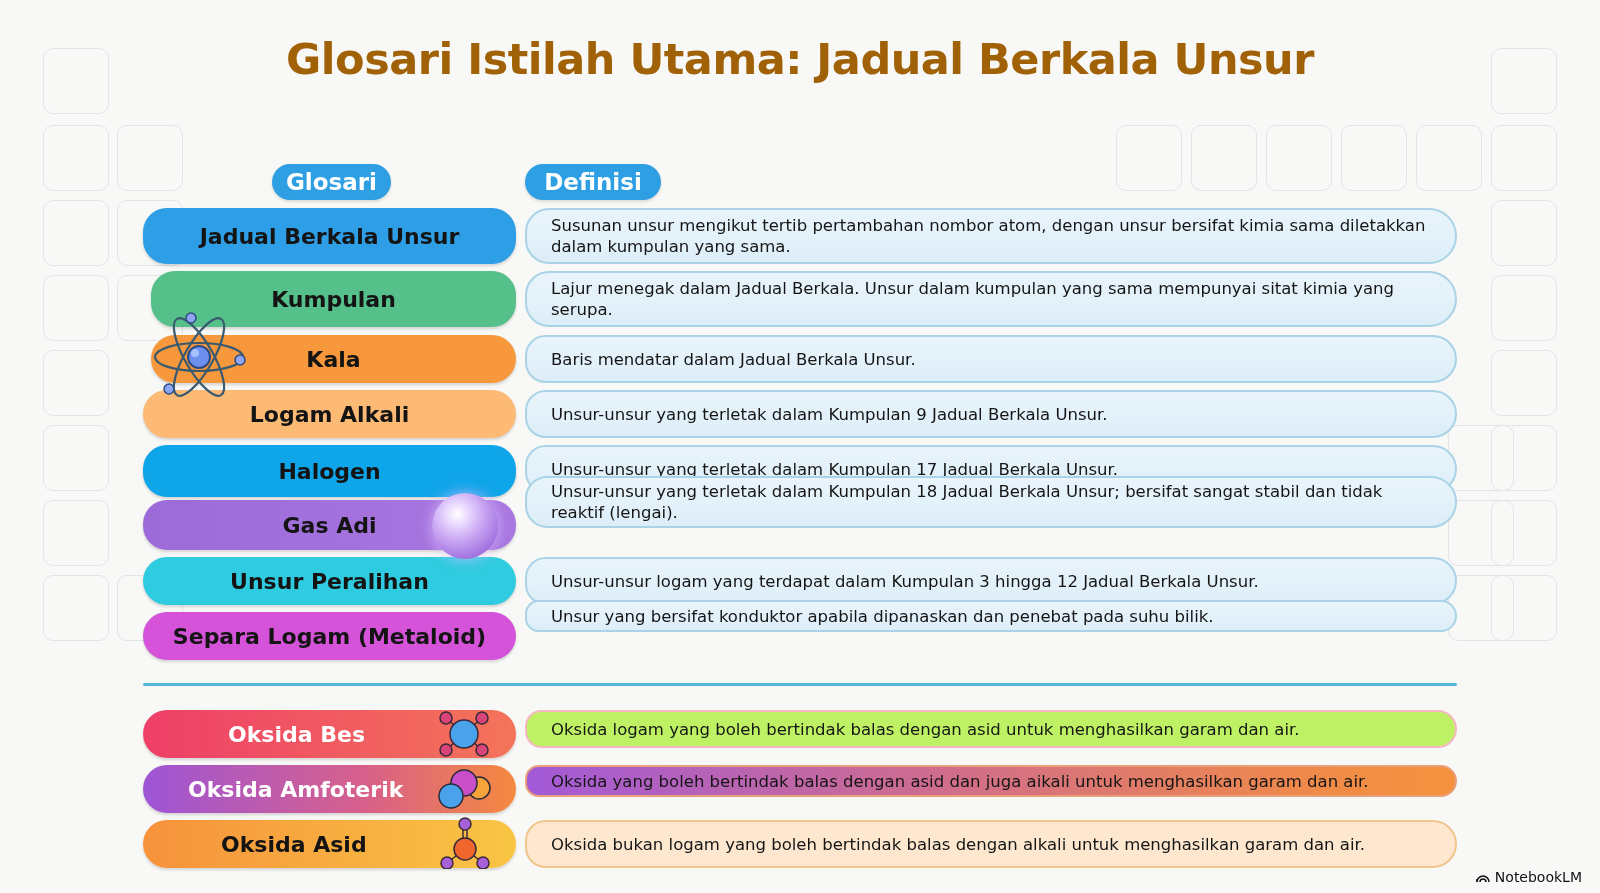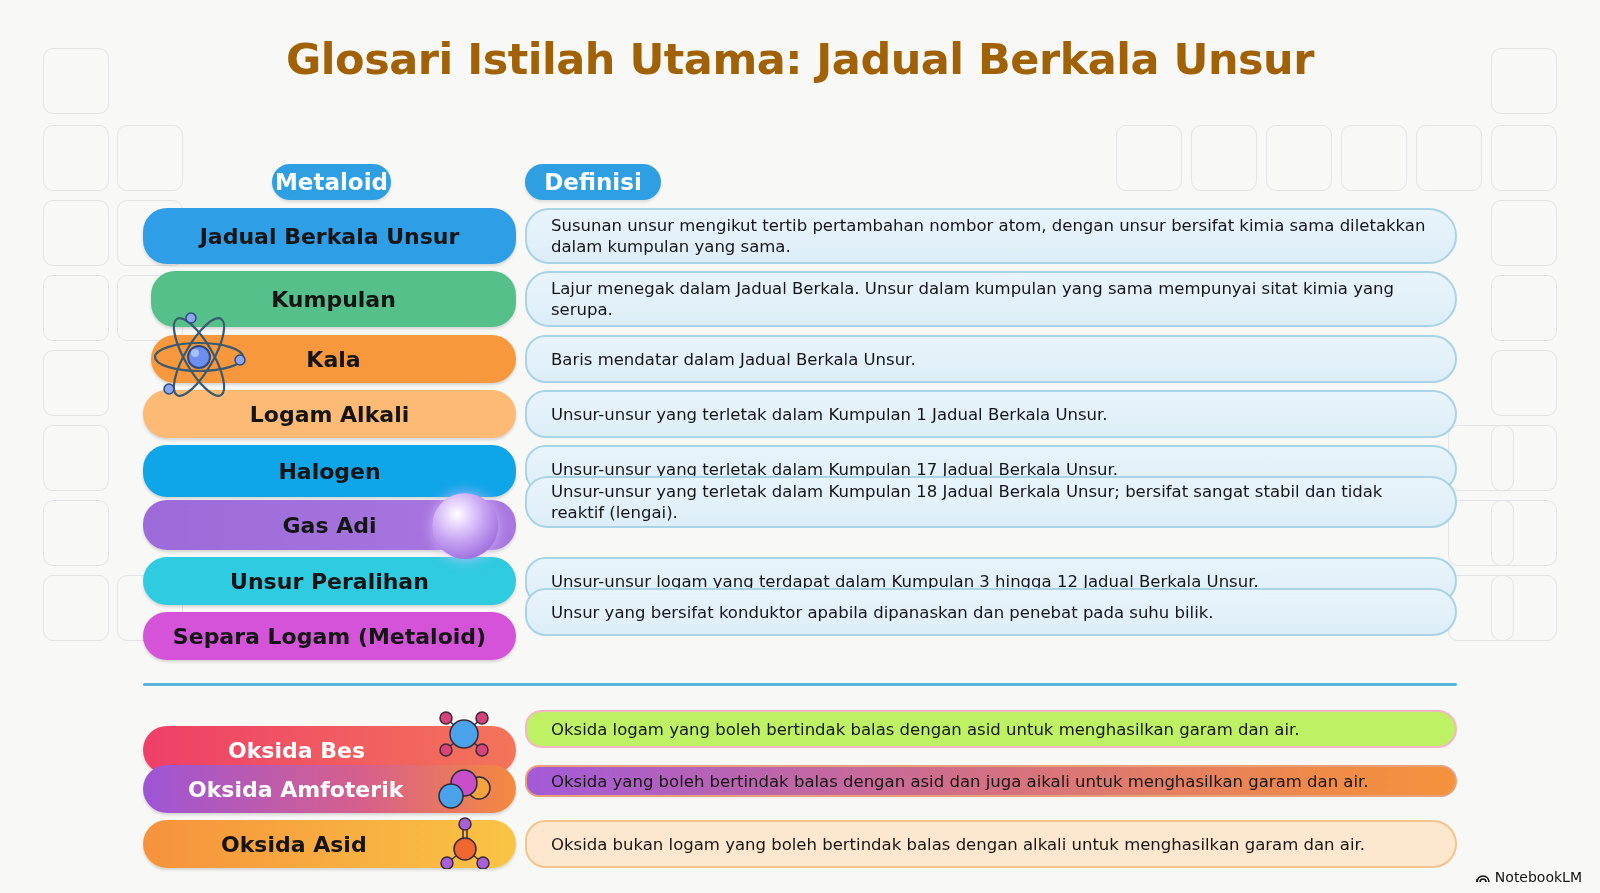--- a/index.html
+++ b/index.html
@@ -88,68 +88,68 @@
   <div class="bg-cell" style="left:1491px;top:425px"></div>
   <div class="bg-cell" style="left:1491px;top:500px"></div>
   <div class="bg-cell" style="left:1491px;top:575px"></div>
   <div class="bg-cell" style="left:1448px;top:425px"></div>
   <div class="bg-cell" style="left:1448px;top:500px"></div>
   <div class="bg-cell" style="left:1448px;top:575px"></div>
 </div>
 
 <h1 class="title">Glosari Istilah Utama: Jadual Berkala Unsur</h1>
 
-<div class="col-header" style="left:272px;width:119px;">Metaloid</div>
+<div class="col-header" style="left:272px;width:119px;">Glosari</div>
 <div class="col-header" style="left:525px;width:136px;">Definisi</div>
 
 <div>
   <div class="term" style="top:208px;height:56px;background:#2e9ee6;">Jadual Berkala Unsur</div>
   <div class="def" style="top:208px;height:56px;">Susunan unsur mengikut tertib pertambahan nombor atom, dengan unsur bersifat kimia sama diletakkan dalam kumpulan yang sama.</div>
 
   <div class="term" style="top:271px;height:56px;left:151px;width:365px;background:#56c08a;">Kumpulan</div>
   <div class="def" style="top:271px;height:56px;">Lajur menegak dalam Jadual Berkala. Unsur dalam kumpulan yang sama mempunyai sitat kimia yang serupa.</div>
 
   <div class="term" style="top:335px;height:48px;left:151px;width:365px;background:#f7983d;">Kala</div>
   <div class="def" style="top:335px;height:48px;">Baris mendatar dalam Jadual Berkala Unsur.</div>
 
   <div class="term" style="top:390px;height:48px;background:#fdba74;">Logam Alkali</div>
-  <div class="def" style="top:390px;height:48px;">Unsur-unsur yang terletak dalam Kumpulan 1 Jadual Berkala Unsur.</div>
+  <div class="def" style="top:390px;height:48px;">Unsur-unsur yang terletak dalam Kumpulan 9 Jadual Berkala Unsur.</div>
 
   <div class="term" style="top:445px;height:52px;background:#0ea5e9;">Halogen</div>
   <div class="def" style="top:445px;height:48px;">Unsur-unsur yang terletak dalam Kumpulan 17 Jadual Berkala Unsur.</div>
 
   <div class="term" style="top:500px;height:50px;background:linear-gradient(90deg,#9c6bd9,#a877e0);">Gas Adi</div>
   <div class="def" style="top:476px;height:52px;">Unsur-unsur yang terletak dalam Kumpulan 18 Jadual Berkala Unsur; bersifat sangat stabil dan tidak reaktif (lengai).</div>
 
   <div class="term" style="top:557px;height:48px;background:#2fcbe0;">Unsur Peralihan</div>
   <div class="def" style="top:557px;height:48px;">Unsur-unsur logam yang terdapat dalam Kumpulan 3 hingga 12 Jadual Berkala Unsur.</div>
 
   <div class="term" style="top:612px;height:48px;background:#d453d8;">Separa Logam (Metaloid)</div>
-  <div class="def" style="top:588px;height:48px;">Unsur yang bersifat konduktor apabila dipanaskan dan penebat pada suhu bilik.</div>
+  <div class="def" style="top:600px;height:32px;">Unsur yang bersifat konduktor apabila dipanaskan dan penebat pada suhu bilik.</div>
 </div>
 
 <svg class="icon-atom" viewBox="0 0 95 95">
   <g fill="none" stroke="#3a5a70" stroke-width="2.2">
     <ellipse cx="47" cy="47" rx="44" ry="14"></ellipse>
     <ellipse cx="47" cy="47" rx="44" ry="14" transform="rotate(60 47 47)"></ellipse>
     <ellipse cx="47" cy="47" rx="44" ry="14" transform="rotate(-60 47 47)"></ellipse>
   </g>
   <circle cx="47" cy="47" r="11" fill="#6d8ff0" stroke="#2d4a80" stroke-width="2"></circle>
   <circle cx="43" cy="43" r="4" fill="#a9c0ff"></circle>
   <circle cx="39" cy="8" r="5" fill="#8ea6f2" stroke="#2d4a80" stroke-width="1.5"></circle>
   <circle cx="88" cy="50" r="5" fill="#8ea6f2" stroke="#2d4a80" stroke-width="1.5"></circle>
   <circle cx="17" cy="79" r="5" fill="#8ea6f2" stroke="#2d4a80" stroke-width="1.5"></circle>
 </svg>
 
 <div class="icon-sphere"></div>
 
 <div class="divider"></div>
 
 <div>
-  <div class="term" style="top:710px;height:48px;background:linear-gradient(90deg,#ee3f68,#f4745a);color:#fff;justify-content:flex-start;padding-left:85px;margin-top:16px;">Oksida Bes</div>
+  <div class="term" style="top:710px;height:48px;background:linear-gradient(90deg,#ee3f68,#f4745a);color:#fff;justify-content:flex-start;padding-left:85px;">Oksida Bes</div>
   <div class="def" style="top:710px;height:38px;background:#bef264;border-color:#f5b7c2;">Oksida logam yang boleh bertindak balas dengan asid untuk menghasilkan garam dan air.</div>
 
   <div class="term" style="top:765px;height:48px;background:linear-gradient(90deg,#9d55d6,#d8608a 60%,#f58a3f);color:#fff;justify-content:flex-start;padding-left:45px;">Oksida Amfoterik</div>
   <div class="def" style="top:765px;height:32px;background:linear-gradient(90deg,#a35ad8,#d06d8c 45%,#f08a49 85%,#f5923d);border-color:#e8a07a;">Oksida yang boleh bertindak balas dengan asid dan juga aikali untuk menghasilkan garam dan air.</div>
 
   <div class="term" style="top:820px;height:48px;background:linear-gradient(90deg,#f6923c,#f9c544);justify-content:flex-start;padding-left:78px;">Oksida Asid</div>
   <div class="def" style="top:820px;height:48px;background:#fde8cf;border-color:#f2c58c;">Oksida bukan logam yang boleh bertindak balas dengan alkali untuk menghasilkan garam dan air.</div>
 </div>
 
 <svg class="mol" style="left:437px;top:710px;" width="54" height="48" viewBox="0 0 54 48">

